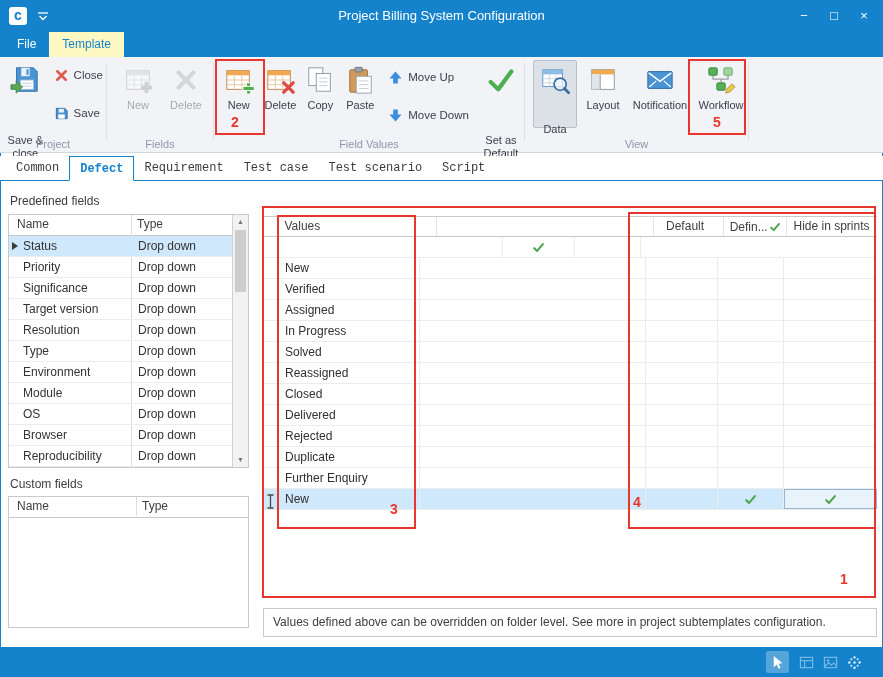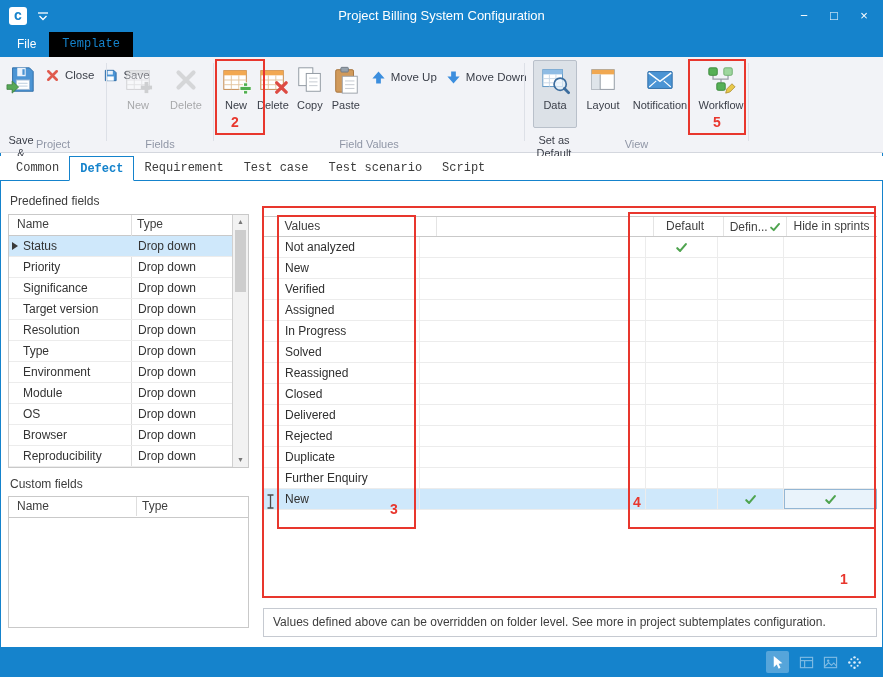--- a/index.html
+++ b/index.html
@@ -13,35 +13,35 @@
   .app-logo { position:absolute; left:9px; top:7px; width:18px; height:18px; background:#fff; color:#1583cc;
               border-radius:3px; font-weight:bold; font-size:14px; text-align:center; line-height:17px; }
   .qat { position:absolute; left:37px; top:12px; width:12px; height:9px; }
   .title { position:absolute; left:0; right:0; top:0; height:32px; line-height:32px; text-align:center; color:#fff; font-size:13px; }
   .winbtns { position:absolute; right:4px; top:0; height:32px; display:flex; }
   .winbtn { width:30px; height:32px; line-height:32px; text-align:center; color:#fff; font-size:13px; }
 
   
   .rtabs { position:absolute; left:0; top:32px; width:100%; height:25px; background:#1583cc; display:flex; padding-left:4px; }
   .rtab { padding:0 13px; line-height:25px; color:#fff; font-size:12px; }
-  .rtab.active { background:#000000; color:#1583cc;font-family:Liberation Mono, monospace; }
+  .rtab.active { background:#fef9c3; color:#1583cc; }
 
   
   .ribbon { position:absolute; left:0; top:57px; width:100%; height:96px; background:#f2f3f7; border-bottom:1px solid #d4d7de; }
   .rgroup { position:absolute; top:0; height:95px; }
   .grow { display:flex; align-items:flex-start; padding-top:3px; }
   .group-label { position:absolute; bottom:2px; left:0; right:0; text-align:center; font-size:11px; color:#9096a6; }
   .gsep { position:absolute; top:6px; height:78px; width:1px; background:#dde0e7; }
   .bigbtn { display:flex; flex-direction:column; align-items:center; text-align:center; padding-top:4px;
             font-size:11px; color:#3a3e48; line-height:13px; height:68px; border:1px solid transparent; border-radius:2px; }
   .bigbtn svg { width:30px; height:30px; margin-bottom:4px; flex:none; }
   .bigbtn span { white-space:nowrap; }
   .bigbtn.wrap span { white-space:normal;margin-top:35px; }
-  .bigbtn.pressed { background:#dce1e7; border-color:#b9c0ca; }
-  .vcol { display:flex; flex-direction:row; gap:3px; padding-top:4px; }
+  .bigbtn.pressed { background:#dce1e7; border-color:#b9c0ca;gap:24px; }
+  .vcol { display:flex; flex-direction:column; gap:16px; padding-top:4px; }
   .smallbtn { display:flex; align-items:center; gap:5px; font-size:11.5px; color:#3a3e48; height:22px; padding:0 3px; white-space:nowrap; }
   .smallbtn svg { width:15px; height:15px; flex:none; }
   .disabled { opacity:.42; filter:grayscale(1); }
 
   
   .doctabs { position:absolute; left:0; top:156px; width:100%; height:25px; border-bottom:1px solid #1583cc; display:flex; padding-left:6px; background:#fff; }
   .dtab { padding:0 10px; line-height:24px; font-size:12px; color:#3c3c3c;font-family:Liberation Mono, monospace; }
   .dtab.active { color:#1583cc; font-weight:bold; border:1px solid #1583cc; border-bottom:1px solid #fff; margin-bottom:-1px; background:#fff; }
 
   .side-label { position:absolute; font-size:12px; color:#3c3c3c; }
@@ -414,21 +414,20 @@
         <span>Defin...</span>
         <svg class="hdr-chk" viewBox="0 0 16 16">
           <path d="M2.8 8.8 L6.3 12.2 L13.4 3.9" fill="none" stroke="#4fa44f" stroke-width="2.6" stroke-linecap="round" stroke-linejoin="round"></path>
         </svg>
       </div>
       <div class="h-hide">Hide in sprints</div>
     </div>
     <div id="value-rows">
         <div class="vrow">
        <div class="c-ind"></div>
-       <div class="c-val">Not analyzed</div>
        <div class="c-fill"></div>
        <div class="c-def">
             <svg class="chk" viewBox="0 0 16 16">
               <path d="M2.8 8.8 L6.3 12.2 L13.4 3.9" fill="none" stroke="#4fa44f" stroke-width="2.6" stroke-linecap="round" stroke-linejoin="round"></path>
             </svg>
           </div>
        <div class="c-dfn"></div>
        <div class="c-hide"></div>
      </div>
         <div class="vrow">

